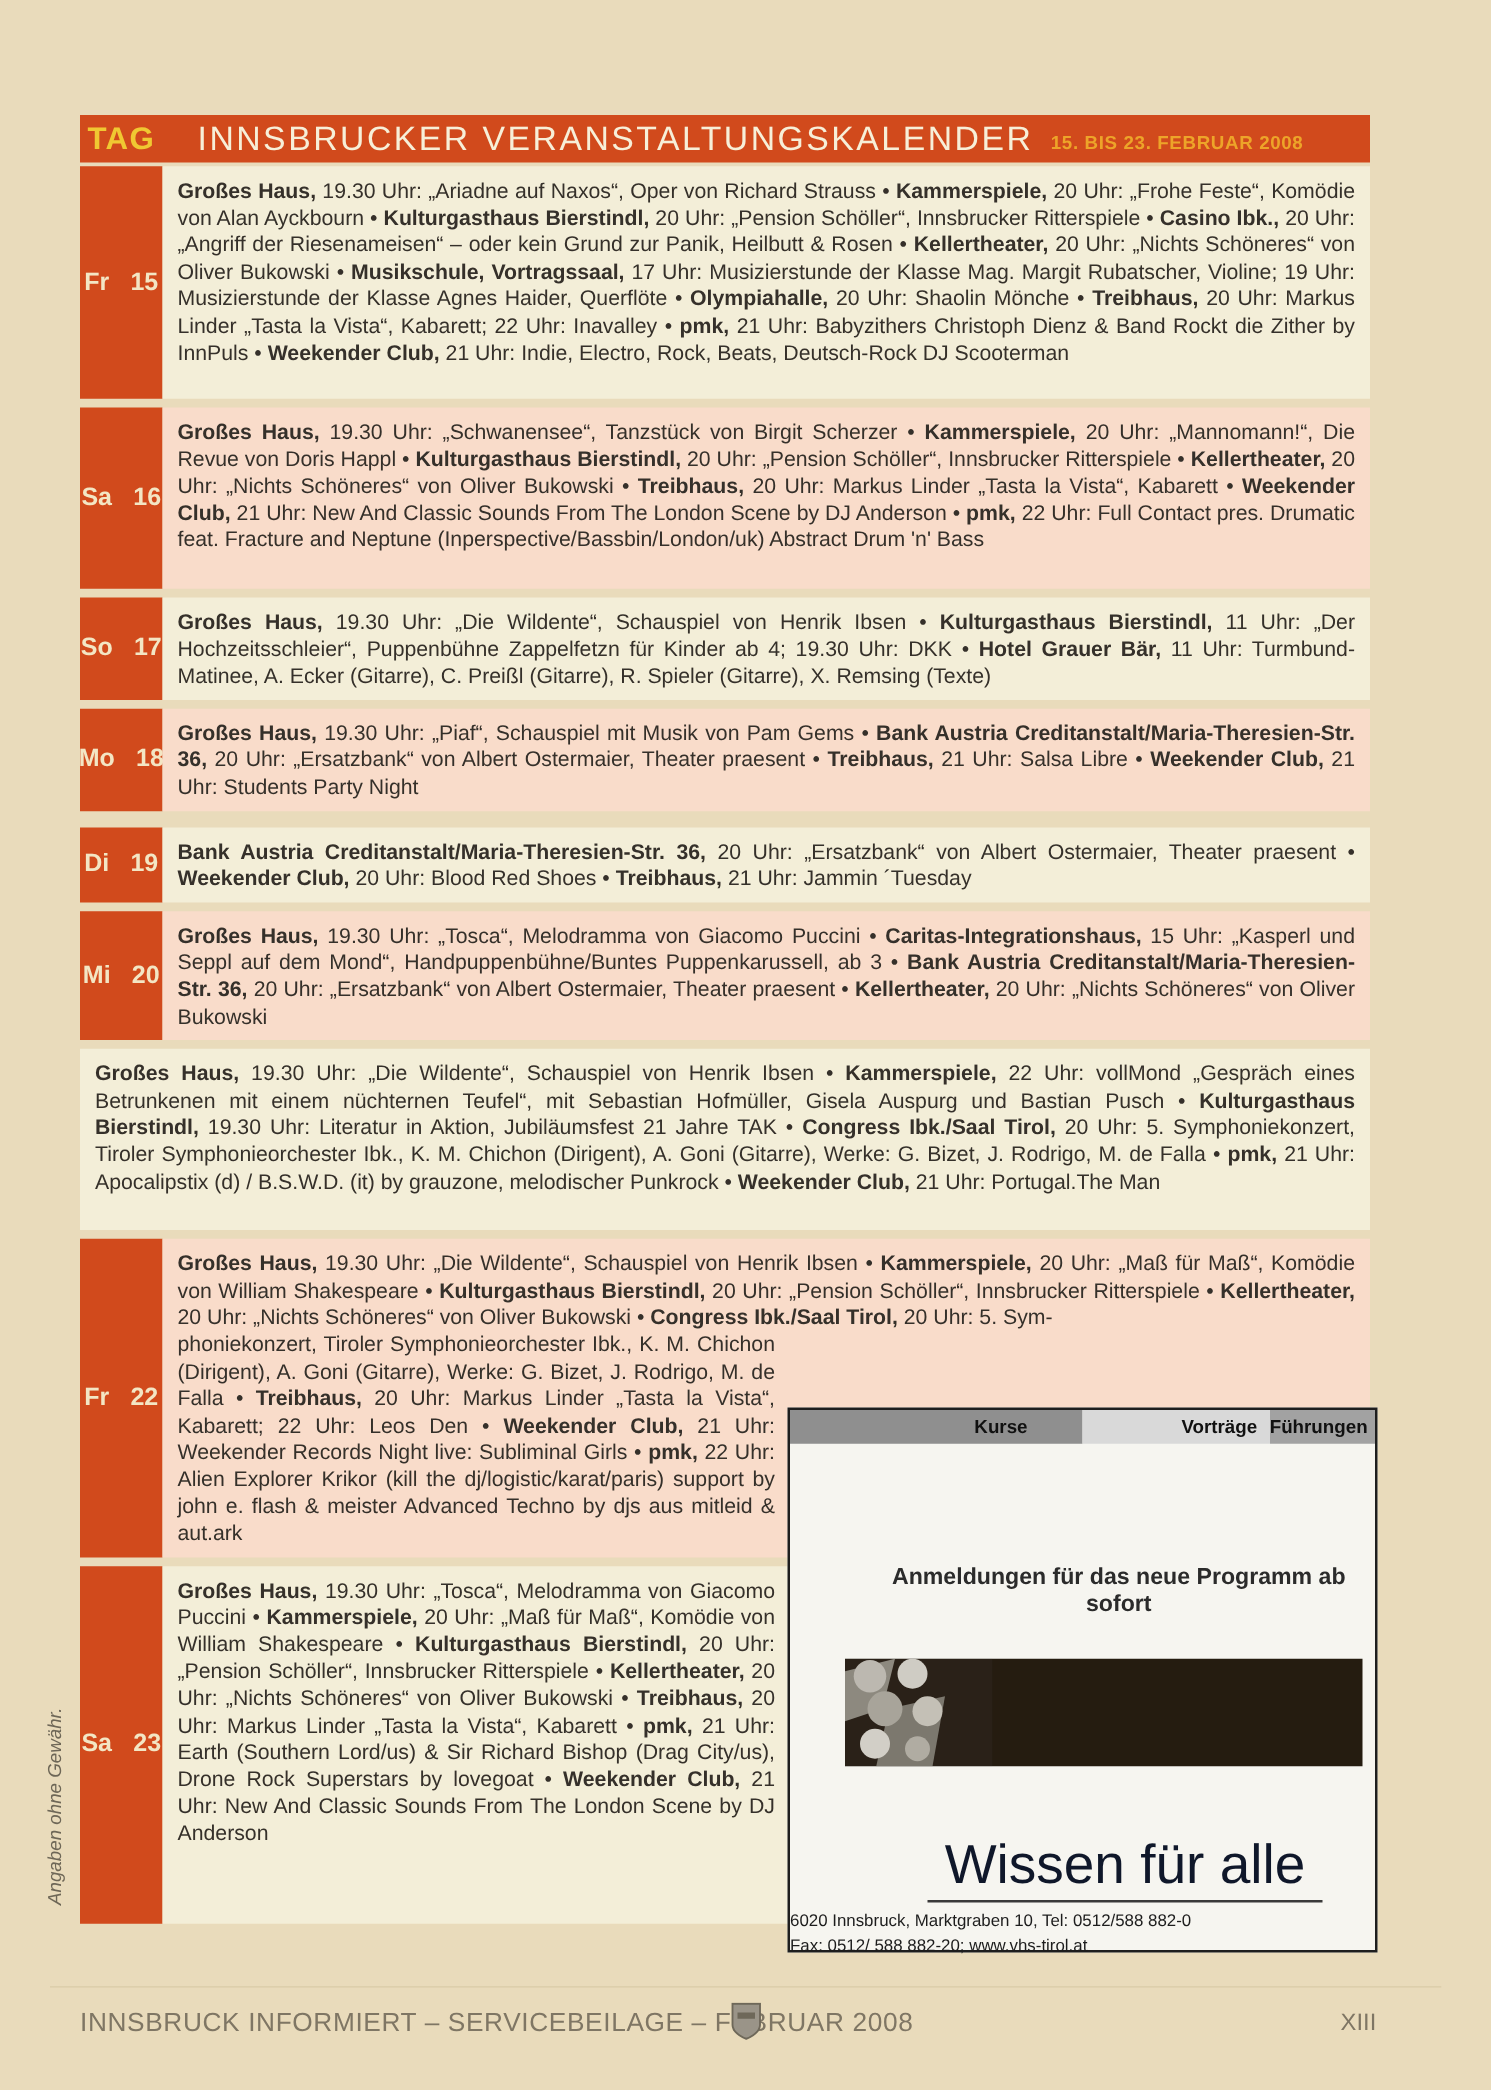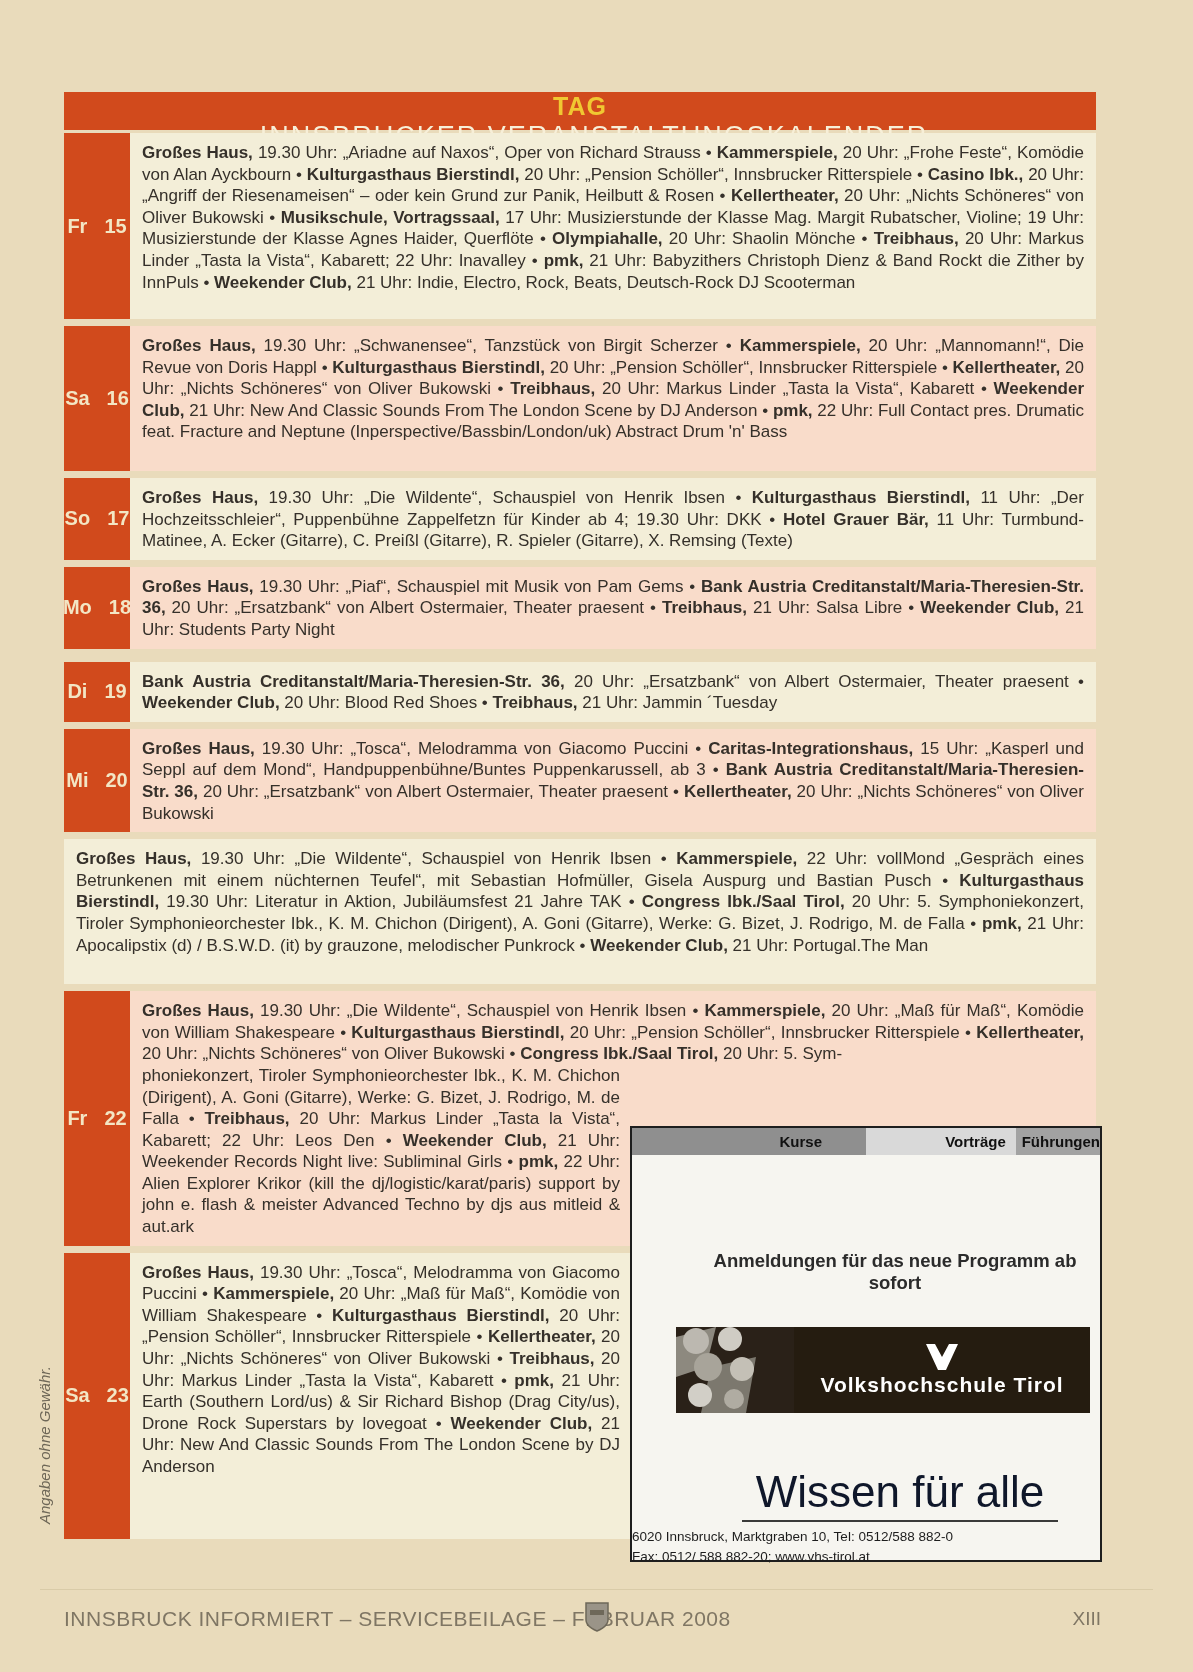--- a/index.html
+++ b/index.html
@@ -7,21 +7,21 @@
     width:1193px;height:1672px;position:relative;
     background:#e9dbbb;
     font-family:"Liberation Sans", sans-serif;
     overflow:hidden;
   }
   .page{position:absolute;inset:0;}
 
   
   .cal-header{
     position:absolute;left:64px;top:92px;width:1032px;height:38px;
-    background:#d14a1c;display:flex;align-items:center;flex-direction:column;
+    background:#d14a1c;display:flex;align-items:center;
   }
   .cal-header .tag{
     width:66px;text-align:center;color:#f0c832;font-size:25px;font-weight:bold;letter-spacing:1px;flex:none;
   }
   .cal-header .title{
     color:#f7efd8;font-size:27px;letter-spacing:2px;margin-left:28px;white-space:nowrap;
   }
   .cal-header .daterange{
     color:#eda429;font-size:15px;font-weight:bold;margin-left:14px;margin-top:7px;letter-spacing:0.5px;white-space:nowrap;
   }
@@ -55,21 +55,21 @@
 
   
   .ad{
     position:absolute;left:630px;top:1126px;width:472px;height:436px;
     background:#f6f5f0;border:2px solid #1e1e1e;box-sizing:border-box;
   }
   .ad-tabs{display:flex;height:27px;font-size:15px;font-weight:bold;color:#111;}
   .ad-tab{display:flex;align-items:center;box-sizing:border-box;white-space:nowrap;}
   .ad-tab.t1{flex:0 0 50%;background:#8f8f8f;justify-content:flex-end;padding-right:44px;}
   .ad-tab.t2{flex:0 0 32%;background:#d9d9d9;justify-content:flex-end;padding-right:10px;}
-  .ad-tab.t3{flex:1;background:#a2a2a2;justify-content:flex-end;}
+  .ad-tab.t3{flex:1;background:#a2a2a2;justify-content:flex-start;}
   .ad-headline{
     margin-top:95px;text-align:center;padding-left:58px;
     font-weight:bold;font-size:18.5px;color:#2b2b2b;
   }
   .ad-banner{
     margin:33px 10px 0 44px;height:86px;background:#251c10;
     display:flex;position:relative;overflow:hidden;
   }
   .collage{flex:none;}
   .banner-right{flex:1;display:flex;flex-direction:column;align-items:center;justify-content:center;gap:3px;}
@@ -225,26 +225,20 @@
         <rect x="0" y="0" width="118" height="86" fill="#2a2118"></rect>
         <polygon points="0,10 40,0 30,40 0,50" fill="#8d897f"></polygon>
         <polygon points="35,40 80,30 70,86 25,86" fill="#7c786e"></polygon>
         <circle cx="20" cy="14" r="13" fill="#bcb8b0"></circle>
         <circle cx="54" cy="12" r="12" fill="#cfccc4"></circle>
         <circle cx="32" cy="40" r="14" fill="#a8a49a"></circle>
         <circle cx="66" cy="42" r="12" fill="#c4c0b6"></circle>
         <circle cx="24" cy="68" r="12" fill="#d2cfc7"></circle>
         <circle cx="58" cy="72" r="10" fill="#b0aca2"></circle>
       </svg>
-      <div class="banner-right">
-        <svg class="v-logo" viewBox="0 0 34 26">
-          <polygon points="1,0 10,0 17,13 24,0 33,0 21,26 13,26" fill="#ffffff"></polygon>
-        </svg>
-        <span class="brand">Volkshochschule Tirol</span>
-      </div>
     </div>
     <div class="ad-slogan-wrap">
       <span class="ad-slogan">Wissen für alle</span>
     </div>
     <div class="ad-address">
       <div>6020 Innsbruck, Marktgraben 10, Tel: 0512/588 882-0</div>
       <div>Fax: 0512/ 588 882-20; www.vhs-tirol.at</div>
     </div>
   </div>
 

